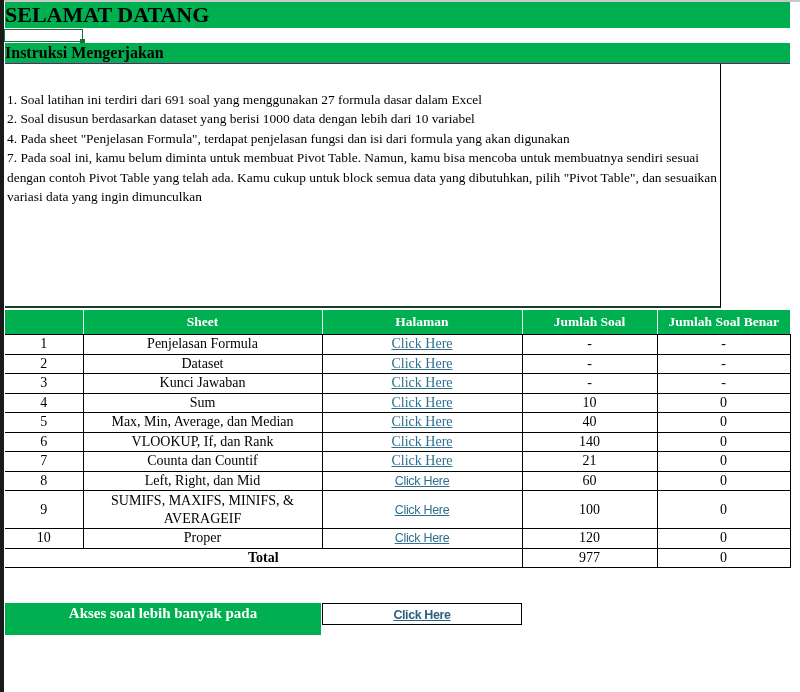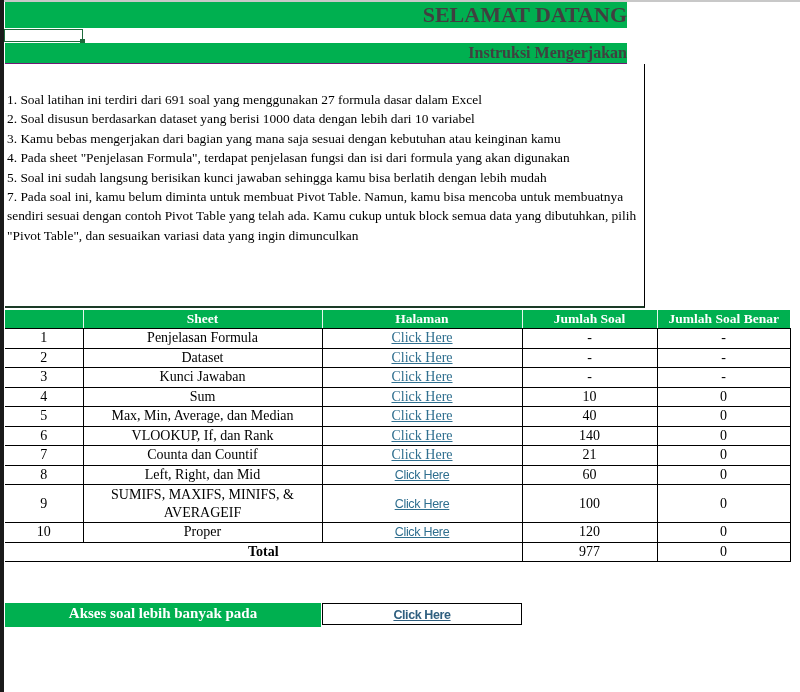--- a/index.html
+++ b/index.html
@@ -1,55 +1,53 @@
 <!DOCTYPE html>
 <html><head>
   <meta charset="utf-8">
   <style>
     html, body { margin:0; padding:0; background:#ffffff; }
     body { width:800px; height:692px; position:relative; overflow:hidden; font-family:"Liberation Serif", serif; color:#000; }
     .left-edge { position:absolute; left:0; top:0; width:4px; height:692px; background:#1a1a1a; }
     .top-edge { position:absolute; left:0; top:0; width:800px; height:2px; background:#c8c8c8; }
-    .banner { position:absolute; left:5px; width:622px; background:#00b050; color:#404040; font-weight:bold; text-align:right; }
+    .banner { position:absolute; left:5px; width:785px; background:#00b050; color:#000000; font-weight:bold; text-align:left; }
     .title { top:2px; height:26px; line-height:26px; font-size:22px; }
     .selected-cell { position:absolute; left:4px; top:29px; width:79px; height:13px; border:1px solid #1e6b3c; box-sizing:border-box; }
     .selected-handle { position:absolute; left:80px; top:39px; width:5px; height:5px; background:#1e6b3c; }
     .subtitle { top:43px; height:20px; line-height:20px; font-size:16px; border-bottom:1px solid #701a75; }
-    .instructions { position:absolute; left:5px; top:64px; width:640px; height:244px; border-right:1px solid #000; border-bottom:2px solid #1a3b26; box-sizing:border-box; padding:26px 0 0 2px; font-size:13.4px; line-height:19.4px; }
+    .instructions { position:absolute; left:5px; top:64px; width:716px; height:244px; border-right:1px solid #000; border-bottom:2px solid #1a3b26; box-sizing:border-box; padding:26px 0 0 2px; font-size:13.4px; line-height:19.4px; }
     .instructions p { margin:0; }
     table.sheets { position:absolute; left:5px; top:310px; border-collapse:collapse; table-layout:fixed; font-size:14px; }
-    table.sheets th { background:#00b050; color:#fff; font-weight:bold; height:18px; padding:0; border-left:1px solid #e6f7ec; border-bottom:1px solid #000; font-size:13.5px; line-height:18px; }
+    table.sheets th { background:#00b050; color:#fff; font-weight:bold; height:24px; padding:0; border-left:1px solid #e6f7ec; border-bottom:1px solid #000; font-size:13.5px; line-height:18px; }
     table.sheets th:first-child { border-left:none; }
     table.sheets td { border:1px solid #000; text-align:center; padding:0; height:18.5px; line-height:18px; }
     table.sheets td.first { border-left:none; }
     table.sheets tr.tall td { height:37px; line-height:18px; }
     a.link { color:#2f6f8f; text-decoration:underline; }
     a.link.sans { font-family:"Liberation Sans", sans-serif; font-size:12.5px; letter-spacing:-0.3px; }
     .total-label { font-weight:bold;margin-top:10px; }
-    .access-label { position:absolute; left:5px; top:603px; width:316px; height:24px; line-height:20px; background:#00b050; color:#fff; font-weight:bold; text-align:center; font-size:15px; }
+    .access-label { position:absolute; left:5px; top:603px; width:316px; height:32px; line-height:20px; background:#00b050; color:#fff; font-weight:bold; text-align:center; font-size:15px; }
     .access-link-box { position:absolute; left:322px; top:603px; width:200px; height:22px; border:1px solid #000; box-sizing:border-box; text-align:center; line-height:20px; }
     .access-link-box a { font-family:"Liberation Sans", sans-serif; font-weight:bold; font-size:12.5px; letter-spacing:-0.4px; color:#2f5f7f; }
   </style>
 </head>
 <body>
 
 <div class="top-edge"></div>
 <div class="left-edge"></div>
 
 <div class="banner title">SELAMAT DATANG</div>
 <div class="selected-cell"></div>
 <div class="selected-handle"></div>
 <div class="banner subtitle">Instruksi Mengerjakan</div>
 
 <div class="instructions">
   <p>1. Soal latihan ini terdiri dari 691 soal yang menggunakan 27  formula dasar dalam Excel</p>
   <p>2. Soal disusun berdasarkan dataset yang berisi 1000 data dengan lebih dari 10 variabel</p>
-  <p>3. Kamu bebas mengerjakan dari bagian yang mana saja sesuai dengan kebutuhan atau keinginan kamu</p>
   <p>4. Pada sheet "Penjelasan Formula", terdapat penjelasan fungsi dan isi dari formula yang akan digunakan</p>
-  <p>5. Soal ini sudah langsung berisikan kunci jawaban sehingga kamu bisa berlatih dengan lebih mudah</p>
   <p>7. Pada soal ini, kamu belum diminta untuk membuat Pivot Table. Namun, kamu bisa mencoba untuk membuatnya sendiri sesuai dengan contoh Pivot Table yang telah ada. Kamu cukup untuk block semua data yang dibutuhkan, pilih "Pivot Table", dan sesuaikan variasi data yang ingin dimunculkan</p>
 </div>
 
 <table class="sheets">
   <colgroup>
     <col style="width:78px">
       <col style="width:239px">
       <col style="width:200px">
       <col style="width:135px">
       <col style="width:133px">

